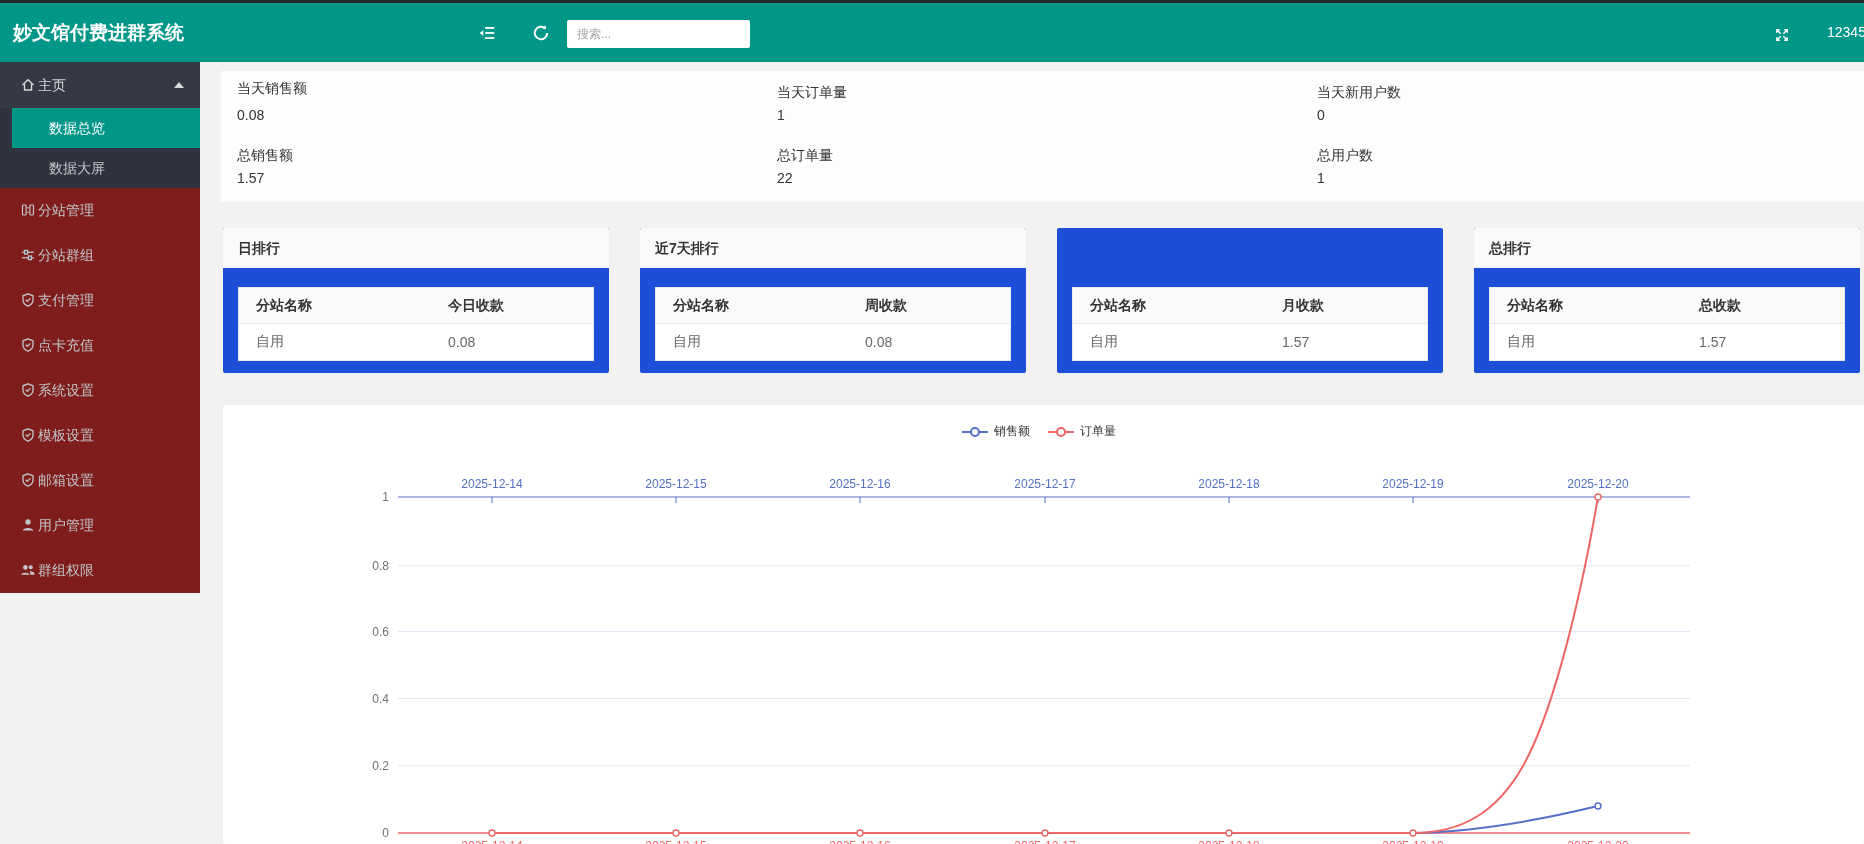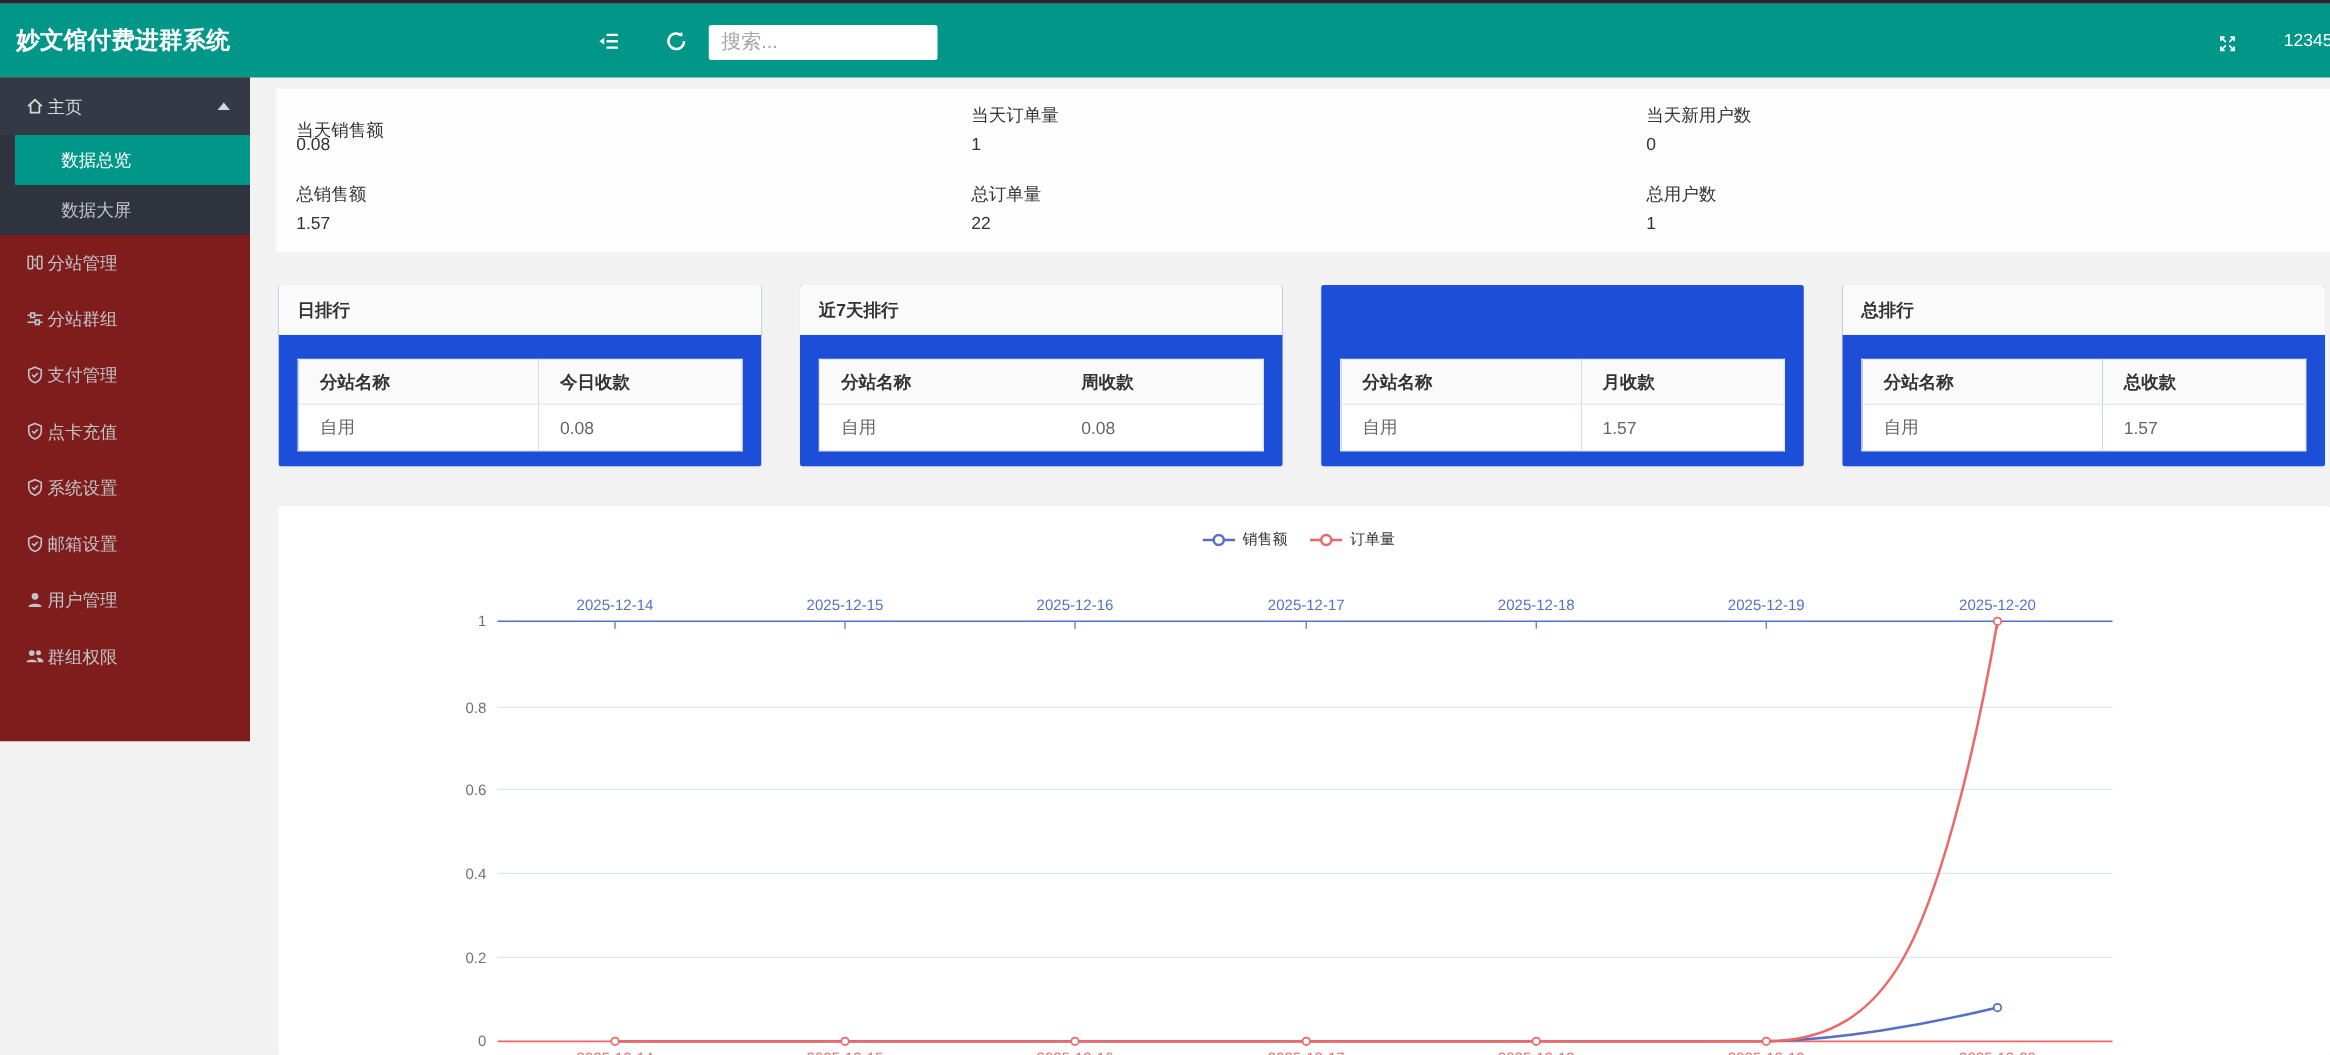--- a/index.html
+++ b/index.html
@@ -10,21 +10,21 @@
 
   
   .top-strip{left:0;top:0;width:1864px;height:3px;background:#25282e;}
 
   
   .header{left:0;top:3px;width:1864px;height:59px;background:#009688;color:#fff;}
   .header-title{left:13px;top:0;height:59px;line-height:59px;font-size:19px;font-weight:bold;white-space:nowrap;}
   .hicon{width:26px;height:26px;top:17px;cursor:pointer;display:flex;align-items:center;justify-content:center;}
   .hicon svg{display:block;}
   .search-box{left:567px;top:17px;width:183px;height:28px;background:#fff;border:none;border-radius:2px;
-              padding:0 10px;font-size:16px;color:#3b82f6;box-sizing:border-box;outline:none;
+              padding:0 10px;font-size:12px;color:#3b82f6;box-sizing:border-box;outline:none;
               font-family:"Liberation Sans","DejaVu Sans",sans-serif;}
   .search-box::placeholder{color:#a6a6a6;}
   .header-user{left:1827px;top:0;height:59px;line-height:59px;font-size:14px;color:#fff;white-space:nowrap;}
 
   
   .sidebar{left:0;top:62px;width:200px;height:531px;background:#7f1d1d;}
   .side-parent{position:relative;height:46px;line-height:46px;background:#343945;color:#d6d7d9;
                font-size:14px;cursor:pointer;}
   .side-parent .txt{position:absolute;left:38px;}
   .side-parent .ic{position:absolute;left:20px;top:15px;}
@@ -174,20 +174,29 @@
     <div class="side-item">
       <span class="ic">
         <svg width="16" height="16" viewBox="0 0 16 16" fill="none" stroke="#c2c4c9" stroke-width="1.3">
           <path d="M8 1.8 L13 3.8 V8 C13 11.3 10.8 13.1 8 14.2 C5.2 13.1 3 11.3 3 8 V3.8 Z"></path>
           <path d="M5.7 7.8 L7.3 9.4 L10.3 6.4"></path>
         </svg>
       </span>
       <span class="txt">系统设置</span>
     </div>
 
+    <div class="side-item">
+      <span class="ic">
+        <svg width="16" height="16" viewBox="0 0 16 16" fill="none" stroke="#c2c4c9" stroke-width="1.3">
+          <path d="M8 1.8 L13 3.8 V8 C13 11.3 10.8 13.1 8 14.2 C5.2 13.1 3 11.3 3 8 V3.8 Z"></path>
+          <path d="M5.7 7.8 L7.3 9.4 L10.3 6.4"></path>
+        </svg>
+      </span>
+      <span class="txt">模板设置</span>
+    </div>
 
     <div class="side-item">
       <span class="ic">
         <svg width="16" height="16" viewBox="0 0 16 16" fill="none" stroke="#c2c4c9" stroke-width="1.3">
           <path d="M8 1.8 L13 3.8 V8 C13 11.3 10.8 13.1 8 14.2 C5.2 13.1 3 11.3 3 8 V3.8 Z"></path>
           <path d="M5.7 7.8 L7.3 9.4 L10.3 6.4"></path>
         </svg>
       </span>
       <span class="txt">邮箱设置</span>
     </div>
@@ -210,21 +219,21 @@
           <circle cx="10.8" cy="5.2" r="2"></circle>
           <path d="M9.4 9.3 C11.5 9 14.8 10 14.8 12.8 L10.4 12.8 C10.4 11.3 10 10.1 9.4 9.3 Z"></path>
         </svg>
       </span>
       <span class="txt">群组权限</span>
     </div>
   </div>
 
   <div class="abs stats-panel">
     <div class="stat-col" style="left:0;">
-      <div class="stat-label" style="top:25px;text-align:center;">当天销售额</div>
+      <div class="stat-label" style="top:9px;text-align:center;">当天销售额</div>
       <div class="stat-value" style="top:36px;">0.08</div>
       <div class="stat-label" style="top:76px;">总销售额</div>
       <div class="stat-value" style="top:99px;">1.57</div>
     </div>
     <div class="stat-col" style="left:540px;">
       <div class="stat-label" style="top:13px;">当天订单量</div>
       <div class="stat-value" style="top:36px;">1</div>
       <div class="stat-label" style="top:76px;">总订单量</div>
       <div class="stat-value" style="top:99px;">22</div>
     </div>

